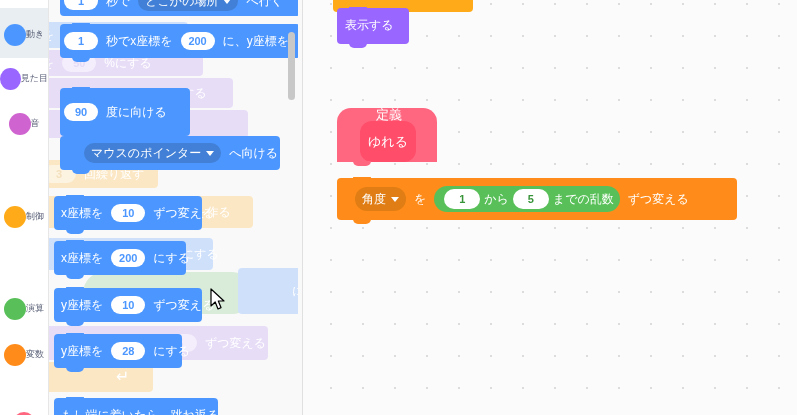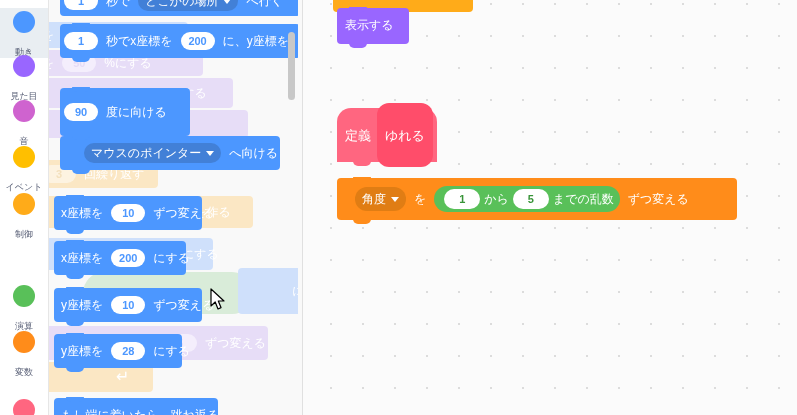--- a/index.html
+++ b/index.html
@@ -11,21 +11,21 @@
   }
   .screen{position:relative;width:797px;height:415px;overflow:hidden;background:#f9f9f9;}
 
   
   .catbar{
     position:absolute;left:0;top:0;width:48px;height:415px;
     background:#ffffff;border-right:1px solid #e6e6e6;z-index:40;
   }
   .cat{
     position:absolute;left:0;width:48px;height:50px;
-    display:flex;flex-direction:column;align-items:center;justify-content:space-between;
+    display:flex;flex-direction:row;align-items:center;justify-content:center;
     cursor:pointer;
   }
   .cat.sel{background:#e9eef2;}
   .cat .dot{width:22px;height:22px;border-radius:50%;margin-top:3px;}
   .cat .lab{
     font-size:9px;color:#575e75;margin-top:3px;line-height:11px;white-space:nowrap;
     transform-origin:center;
   }
 
   
@@ -100,21 +100,21 @@
   .g-looks .oval{background:#f4eefc;color:#e6dcf6;}
   .g-sense{background:#d9ecd9;}
 
   .ghost .txt{color:#ffffff;}
 
   
   .w-looks{background:#9966ff;font-family:Liberation Mono, monospace;}
   .w-looks .notch-t,.w-looks .notch-b{background:#9966ff;}
   .w-control{background:#ffab19;}
   .w-control .notch-t,.w-control .notch-b{background:#ffab19;}
-  .w-def{background:#ff6680;}
+  .w-def{background:#ff6680;flex-direction:column;}
   .w-def .notch-b{background:#ff6680;}
   .w-defproc{background:#ff4d6a;border-radius:14px;}
   .w-var{background:#ff8c1a;}
   .w-var .notch-t,.w-var .notch-b{background:#ff8c1a;}
   .w-var .drop{background:#e07d14;}
   .w-oper{
     background:#59c059;border-radius:16px;height:26px;
     display:inline-flex;align-items:center;padding:0 6px;margin:0 4px;
     color:#fff;font-size:12px;
   }
@@ -309,24 +309,20 @@
     <div class="cat" style="top:52px;">
       <span class="dot" style="background:#9966ff;"></span>
       <span class="lab">見た目</span>
     </div>
 
     <div class="cat" style="top:97px;">
       <span class="dot" style="background:#cf63cf;"></span>
       <span class="lab">音</span>
     </div>
 
-    <div class="cat" style="top:143px;">
-      <span class="dot" style="background:#ffbf00;"></span>
-      <span class="lab">イベント</span>
-    </div>
 
     <div class="cat" style="top:190px;">
       <span class="dot" style="background:#ffab19;"></span>
       <span class="lab">制御</span>
     </div>
 
 
     <div class="cat" style="top:282px;">
       <span class="dot" style="background:#59c059;"></span>
       <span class="lab">演算</span>

